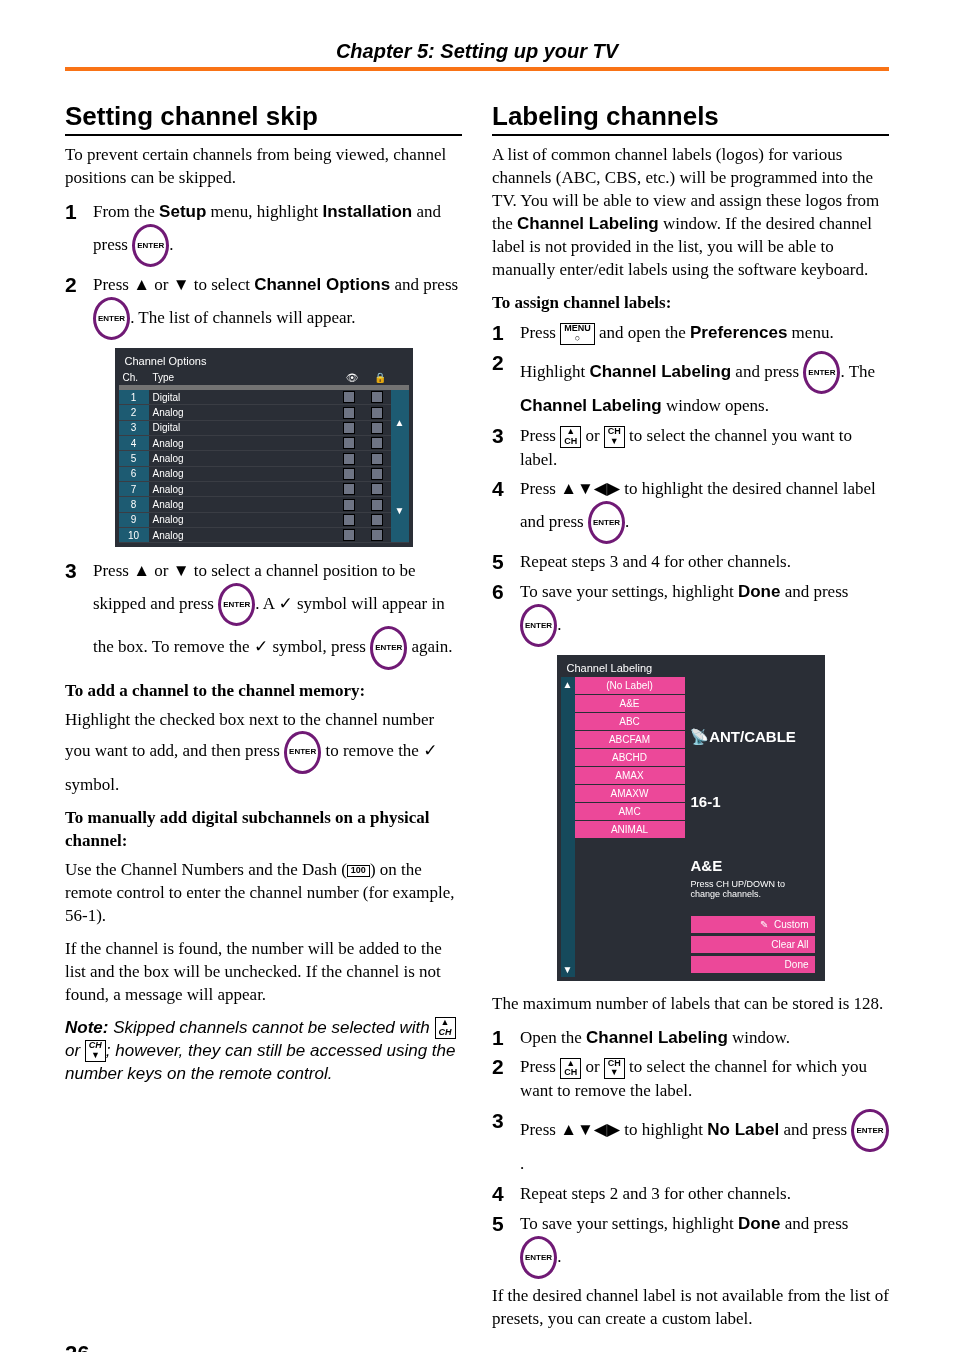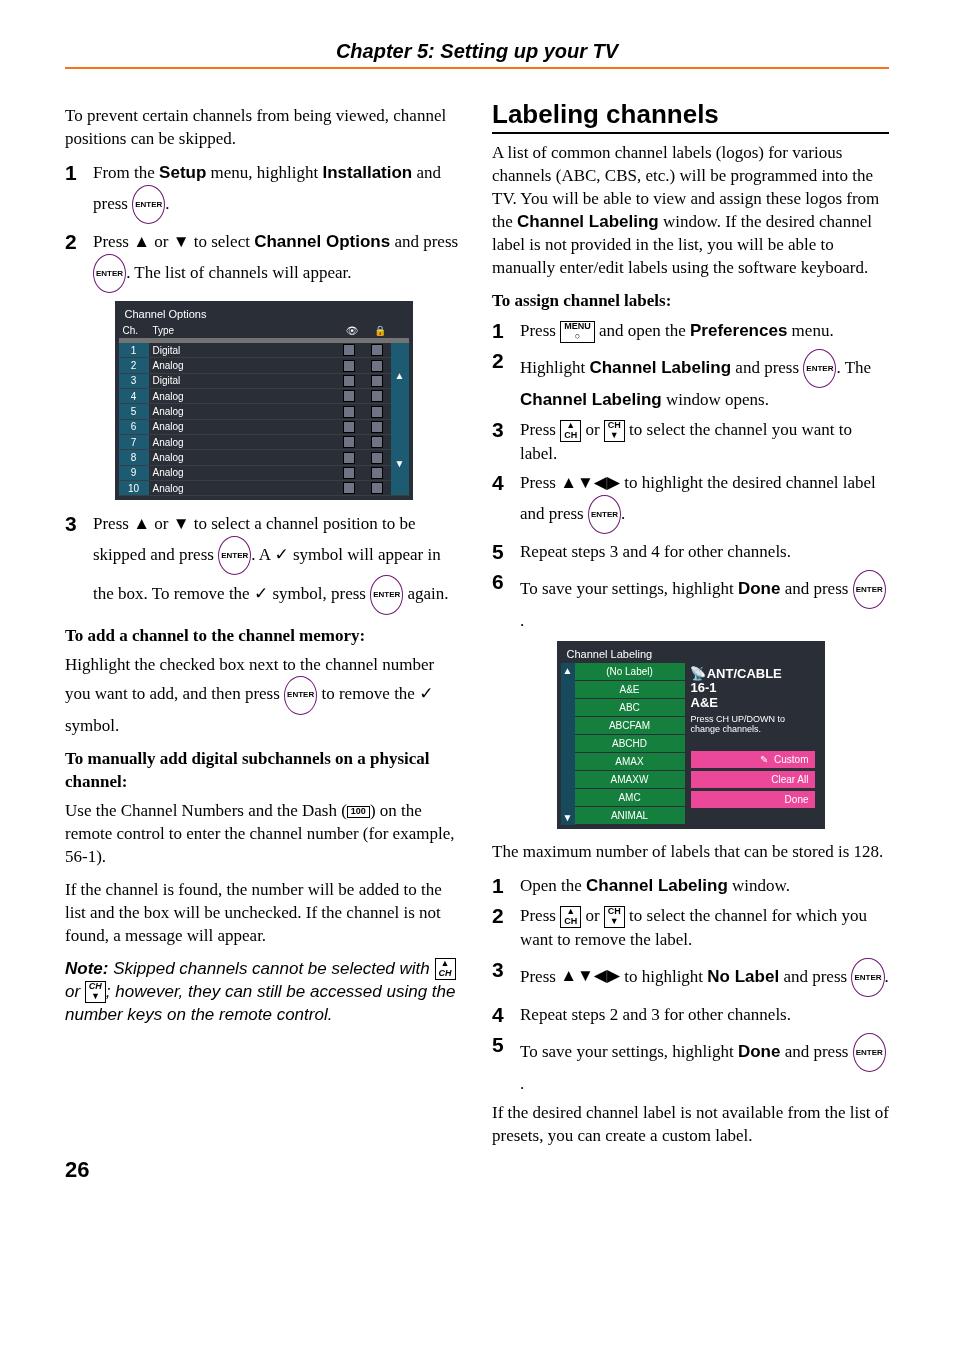--- a/index.html
+++ b/index.html
@@ -10,21 +10,21 @@
       color: #000;
       width: 954px;
       box-sizing: border-box;
     }
     .chapter-title {
       text-align: center;
       font-family: Arial, Helvetica, sans-serif;
       font-style: italic;
       font-weight: bold;
       font-size: 20px;
-      border-bottom: 2px solid #f97316;
+      border-bottom: 4px solid #f97316;
       padding-bottom: 4px;
       margin-bottom: 30px;
     }
     .columns {
       display: flex;
       gap: 30px;
     }
     .col {
       flex: 1;
       min-width: 0;
@@ -66,21 +66,21 @@
       font-size: 17px;
       margin: 10px 0 4px 0;
     }
     .note-lead { font-family: Arial, Helvetica, sans-serif; font-weight: bold; font-style: italic; }
     .note-body { font-family: Arial, Helvetica, sans-serif; font-style: italic; }
     .enter-key {
       display: inline-block;
       font-family: Arial, Helvetica, sans-serif;
       font-size: 8px;
       font-weight: bold;
-      border: 1px solid #701a75;
+      border: 3px solid #701a75;
       border-radius: 50%;
       padding: 13px 2px;
       vertical-align: middle;
     }
     .ch-key, .menu-key {
       display: inline-block;
       font-family: Arial, Helvetica, sans-serif;
       font-size: 9px;
       font-weight: bold;
       border: 1px solid #000;
@@ -145,54 +145,55 @@
       width: 14px;
       background: #164a5c;
       display: flex;
       flex-direction: column;
       justify-content: space-between;
       align-items: center;
       padding: 2px 0;
     }
     .ui-shot2 .listcol { flex: 0 0 110px; }
     .ui-shot2 .listcol div {
-      background: #15803d;
+      background: #ec4899;
       border-bottom: 1px solid #2a2e36;
       padding: 3px 6px;
       text-align: center;
     }
     .ui-shot2 .infocol {
       flex: 1;
       padding: 4px 6px;
       font-size: 10px;
     }
     .ui-shot2 .btn {
       background: #ec4899;
       padding: 3px 6px;
       text-align: right;
       margin-top: 3px;
       font-size: 10px;
     }
-    .big { font-size: 13px; font-weight: bold; line-height: 1.1; }
+    .big { font-size: 15px; font-weight: bold; line-height: 1.1; margin-top: 48px; }
     .smaller { font-size: 9px; }
 
     .page-num {
       font-family: Arial, Helvetica, sans-serif;
       font-weight: 900;
       font-size: 22px;
     }
   </style>
 </head>
 <body>
 
 <div class="chapter-title">Chapter 5: Setting up your TV</div>
 
 <div class="columns">
 
   <div class="col">
+    <h1 class="section">Setting channel skip</h1>
     <p>To prevent certain channels from being viewed, channel positions can be skipped.</p>
 
     <div class="step">
       <div class="num">1</div>
       <div class="txt">
         <span>From the </span><span class="bold-sans">Setup</span><span> menu, highlight </span><span class="bold-sans">Installation</span><span> and press </span><span class="enter-key">ENTER</span>.
       </div>
     </div>
 
     <div class="step">

